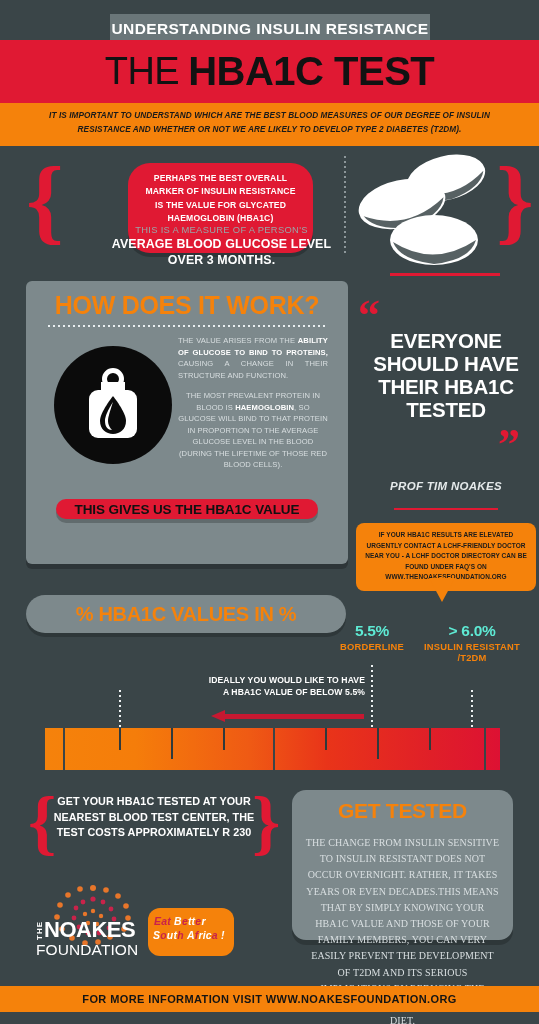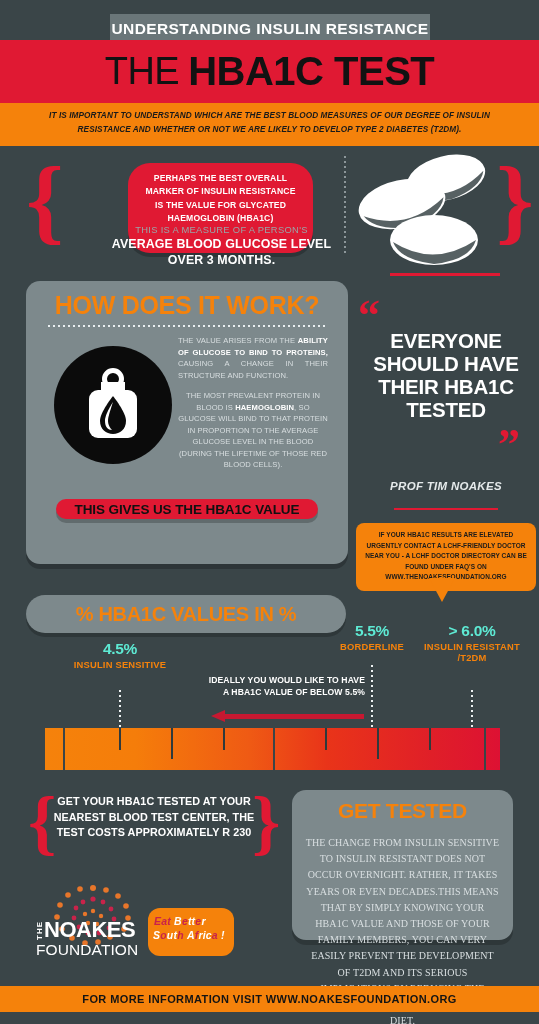--- a/index.html
+++ b/index.html
@@ -56,21 +56,21 @@
     position:absolute; left:344px; top:156px; width:2px; height:100px;
     background-image: linear-gradient(to bottom, #8d979a 45%, transparent 45%);
     background-size: 2px 5px;
   }
   .pills { position:absolute; left:358px; top:152px; width:135px; height:118px; }
   .redline-sm { position:absolute; left:390px; top:273px; width:110px; height:2.5px; background:#e01933; }
 
   
   .card-how {
     position:absolute; left:26px; top:281px; width:322px; height:283px;
-    background:#7d898c; border-radius:14px;
+    background:#7d898c; border-radius:6px;
     box-shadow: 0 5px 0 rgba(0,0,0,0.22);
   }
   .how-title {
     position:absolute; left:0; top:10px; width:100%; text-align:center;
     color:#f5820b; font-size:25px; font-weight:bold; letter-spacing:-0.3px;
   }
   .how-dots {
     position:absolute; left:22px; top:44px; width:278px; height:2px;
     background-image: linear-gradient(to right, #e9eef0 50%, transparent 50%);
     background-size: 5px 2px;
@@ -252,24 +252,20 @@
   <div class="qmark-open">“</div>
   <div class="quote-text">EVERYONE SHOULD HAVE THEIR HBA1C TESTED</div>
   <div class="qmark-close">”</div>
   <div class="attrib">PROF TIM NOAKES</div>
   <div class="redline-attrib"></div>
   <div class="callout-orange">IF YOUR HBA1C RESULTS ARE ELEVATED URGENTLY CONTACT A LCHF-FRIENDLY DOCTOR NEAR YOU - A LCHF DOCTOR DIRECTORY CAN BE FOUND UNDER FAQ'S ON WWW.THENOAKESFOUNDATION.ORG</div>
   <div class="callout-tail"></div>
 
   <div class="scale-header">% HBA1C VALUES IN %</div>
 
-  <div class="lbl" style="left:70px; top:640px; width:100px;">
-    <div class="big">4.5%</div>
-    <div class="small">INSULIN SENSITIVE</div>
-  </div>
   <div class="tickmark" style="left:119px; top:690px; height:38px;"></div>
 
   <div class="lbl" style="left:322px; top:622px; width:100px;">
     <div class="big">5.5%</div>
     <div class="small">BORDERLINE</div>
   </div>
   <div class="tickmark" style="left:371px; top:665px; height:63px;"></div>
 
   <div class="lbl" style="left:422px; top:622px; width:100px;">
     <div class="big">&gt; 6.0%</div>

